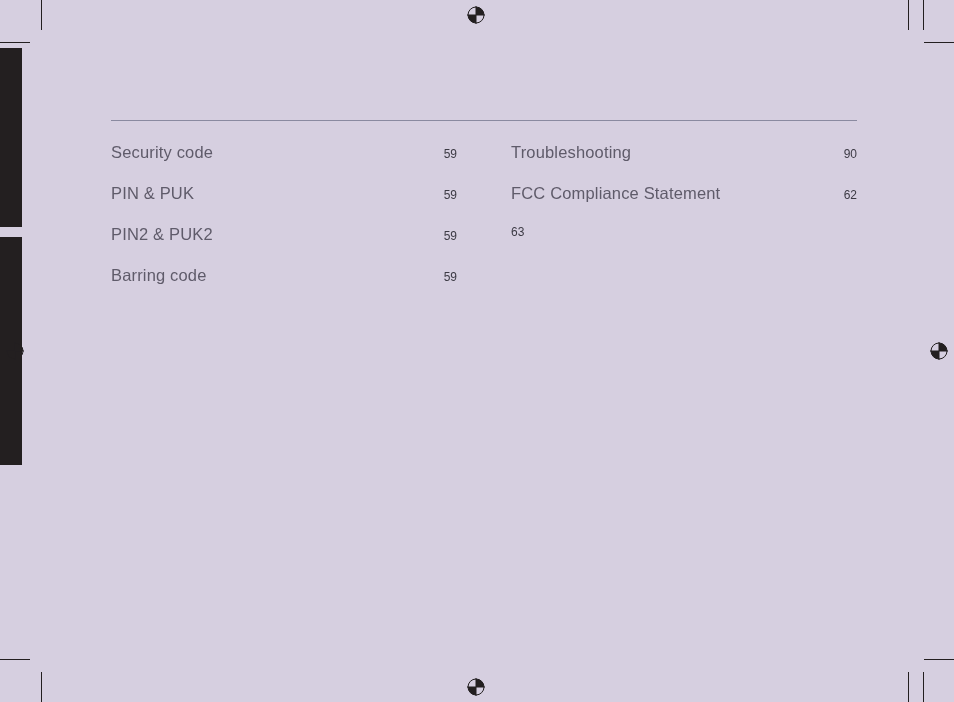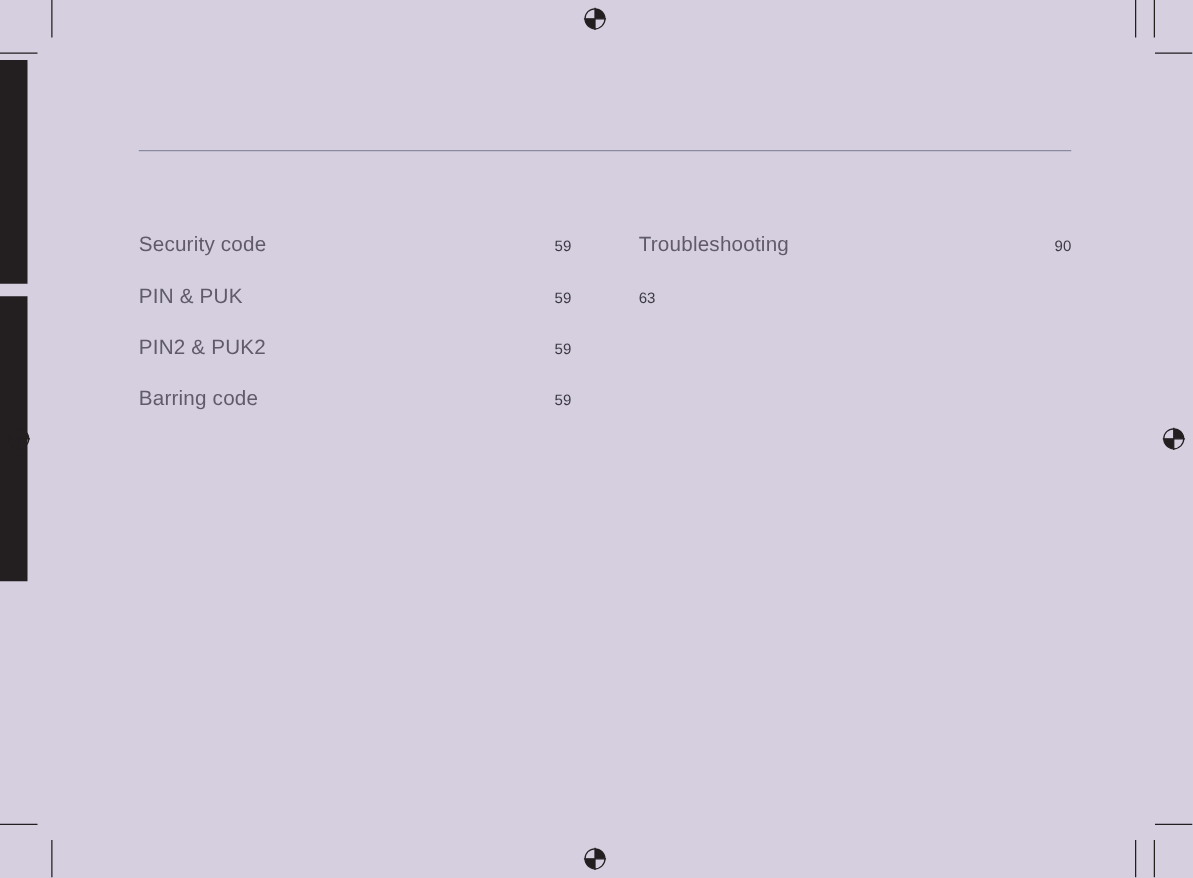--- a/index.html
+++ b/index.html
@@ -71,21 +71,20 @@
     height: 41px;
   }
   .label {
     font-size: 16.5px;
     letter-spacing: .01em;
     color: #5f5b6a;
   }
   .page-num {
     font-size: 12px;
     color: #3c3a44;
-    margin-top: 47px;
   }
 </style>
 </head>
 <body>
 
 <div class="trim v tl-v"></div>
 <div class="trim h tl-h"></div>
 <div class="trim v bl-v"></div>
 <div class="trim h bl-h"></div>
 <div class="trim v tr-v"></div>
@@ -147,17 +146,21 @@
         <span class="label">Barring code</span>
         <span class="page-num">59</span>
       </div>
     </div>
     <div class="col">
       <div class="row">
         <span class="label">Troubleshooting</span>
         <span class="page-num">90</span>
       </div>
       <div class="row">
+        <span class="label">FCC Compliance Statement</span>
+        <span class="page-num">62</span>
+      </div>
+      <div class="row">
         <span class="page-num">63</span>
       </div>
     </div>
   </div>
 </div>
 
 </body></html>

